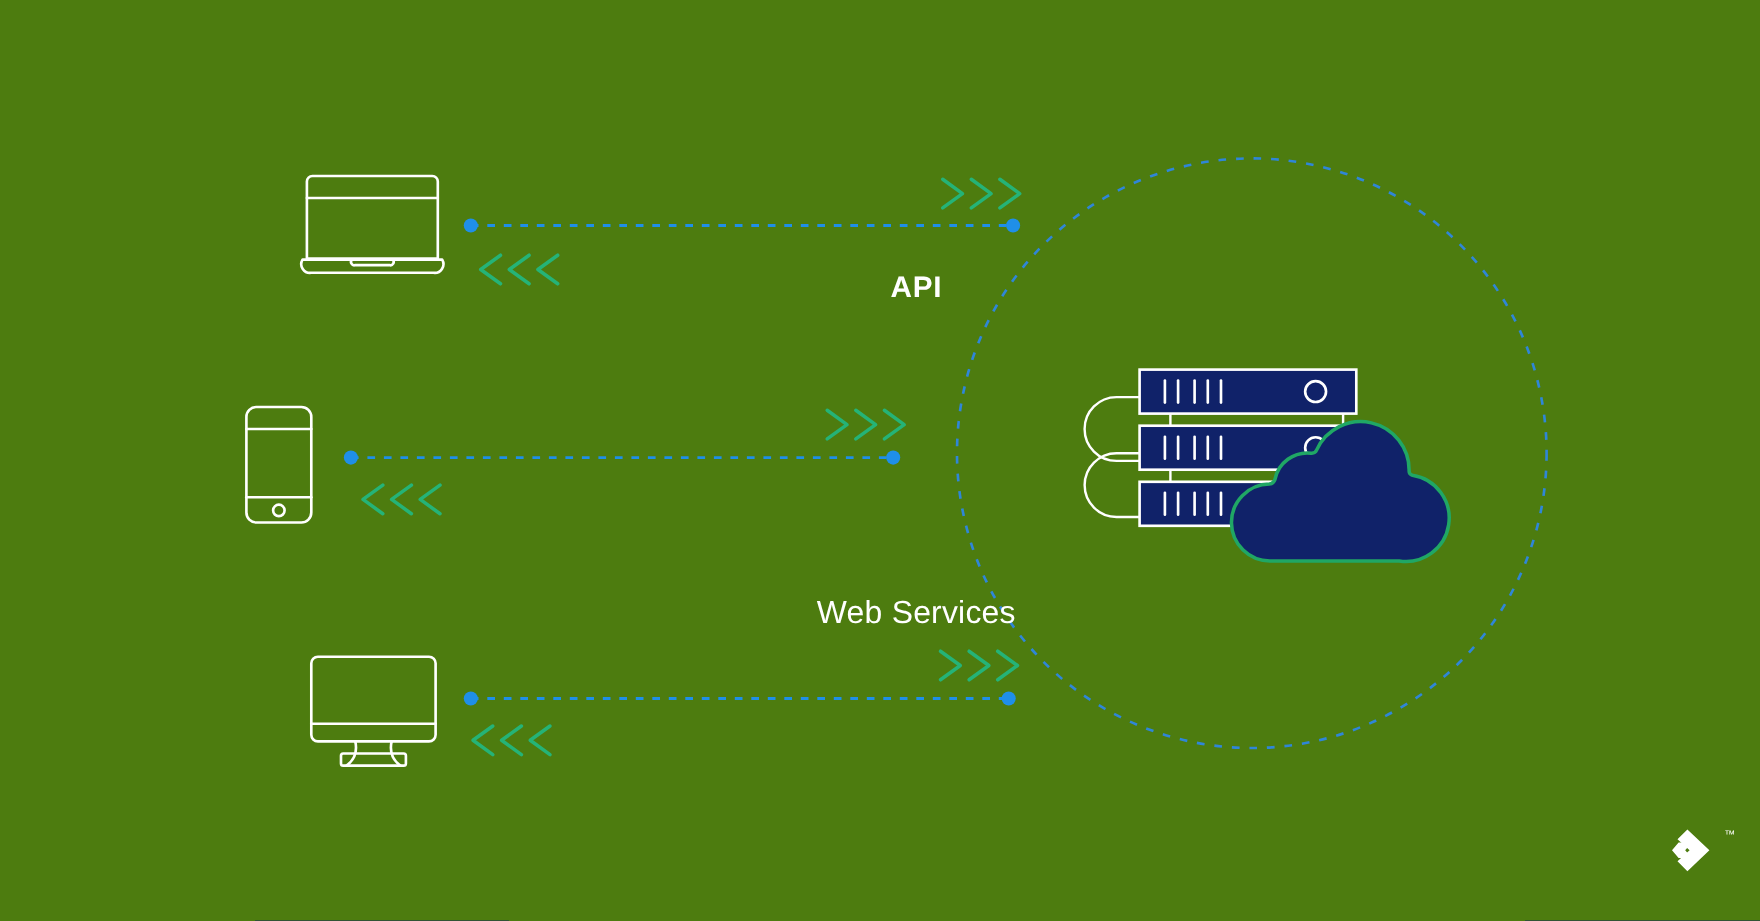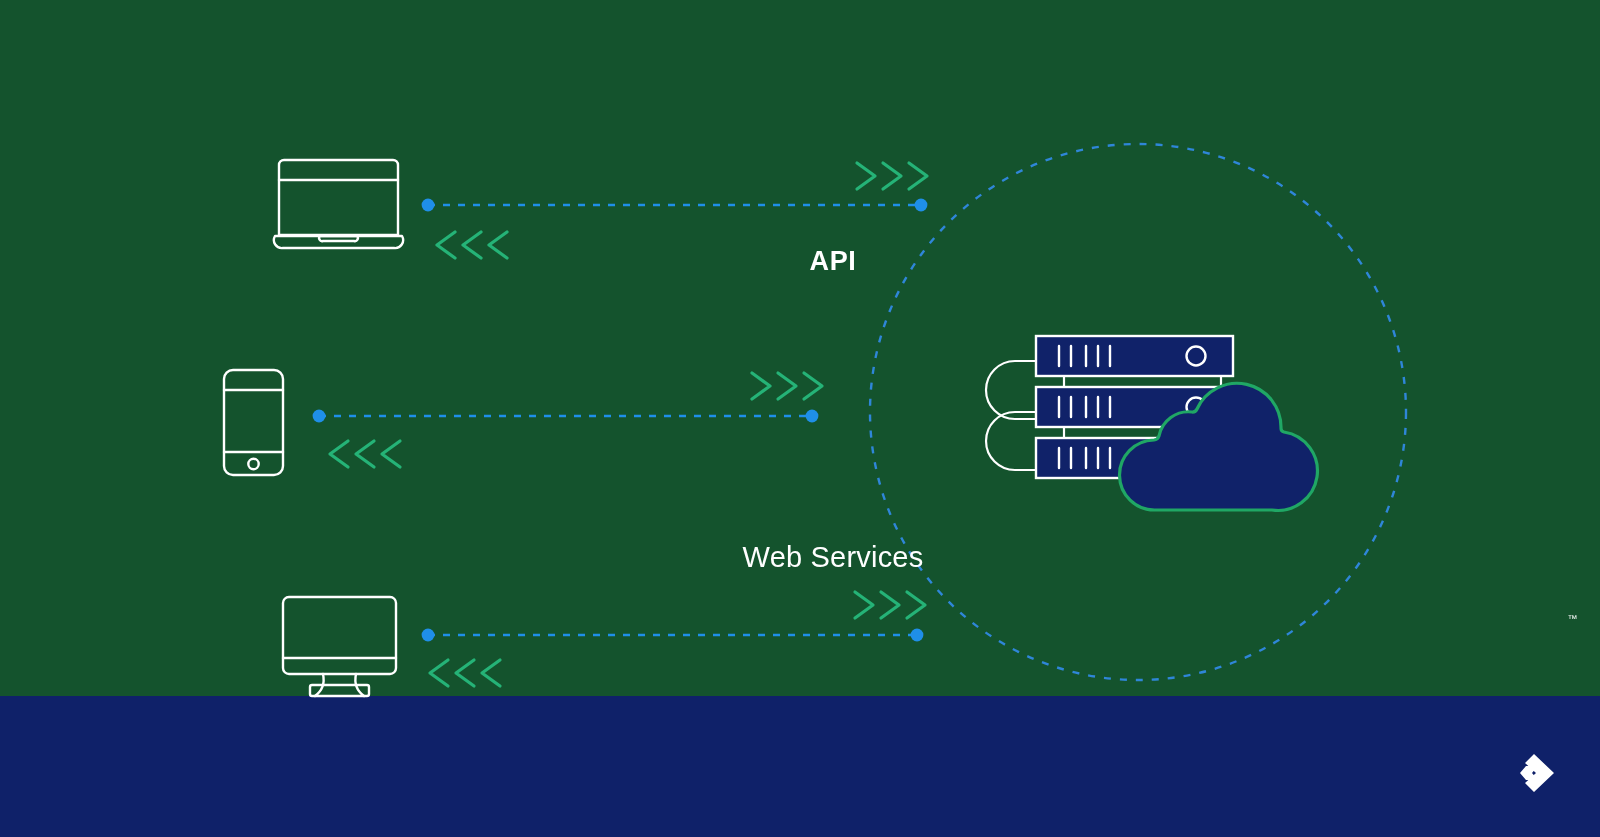--- a/index.html
+++ b/index.html
@@ -10,22 +10,22 @@
   }
   body {
     width: 1600px;
     height: 837px;
     overflow: hidden;
     font-family: "Liberation Sans", sans-serif;
   }
   #canvas {
     position: relative;
     width: 1600px;
-    height: 696px;
-    background: #14532d;
+    height: 837px;
+    background: #4d7c0f;
   }
   #scene {
     position: absolute;
     inset: 0;
     width: 1600px;
     height: 837px;
     display: block;
   }
   .lbl {
     position: absolute;

